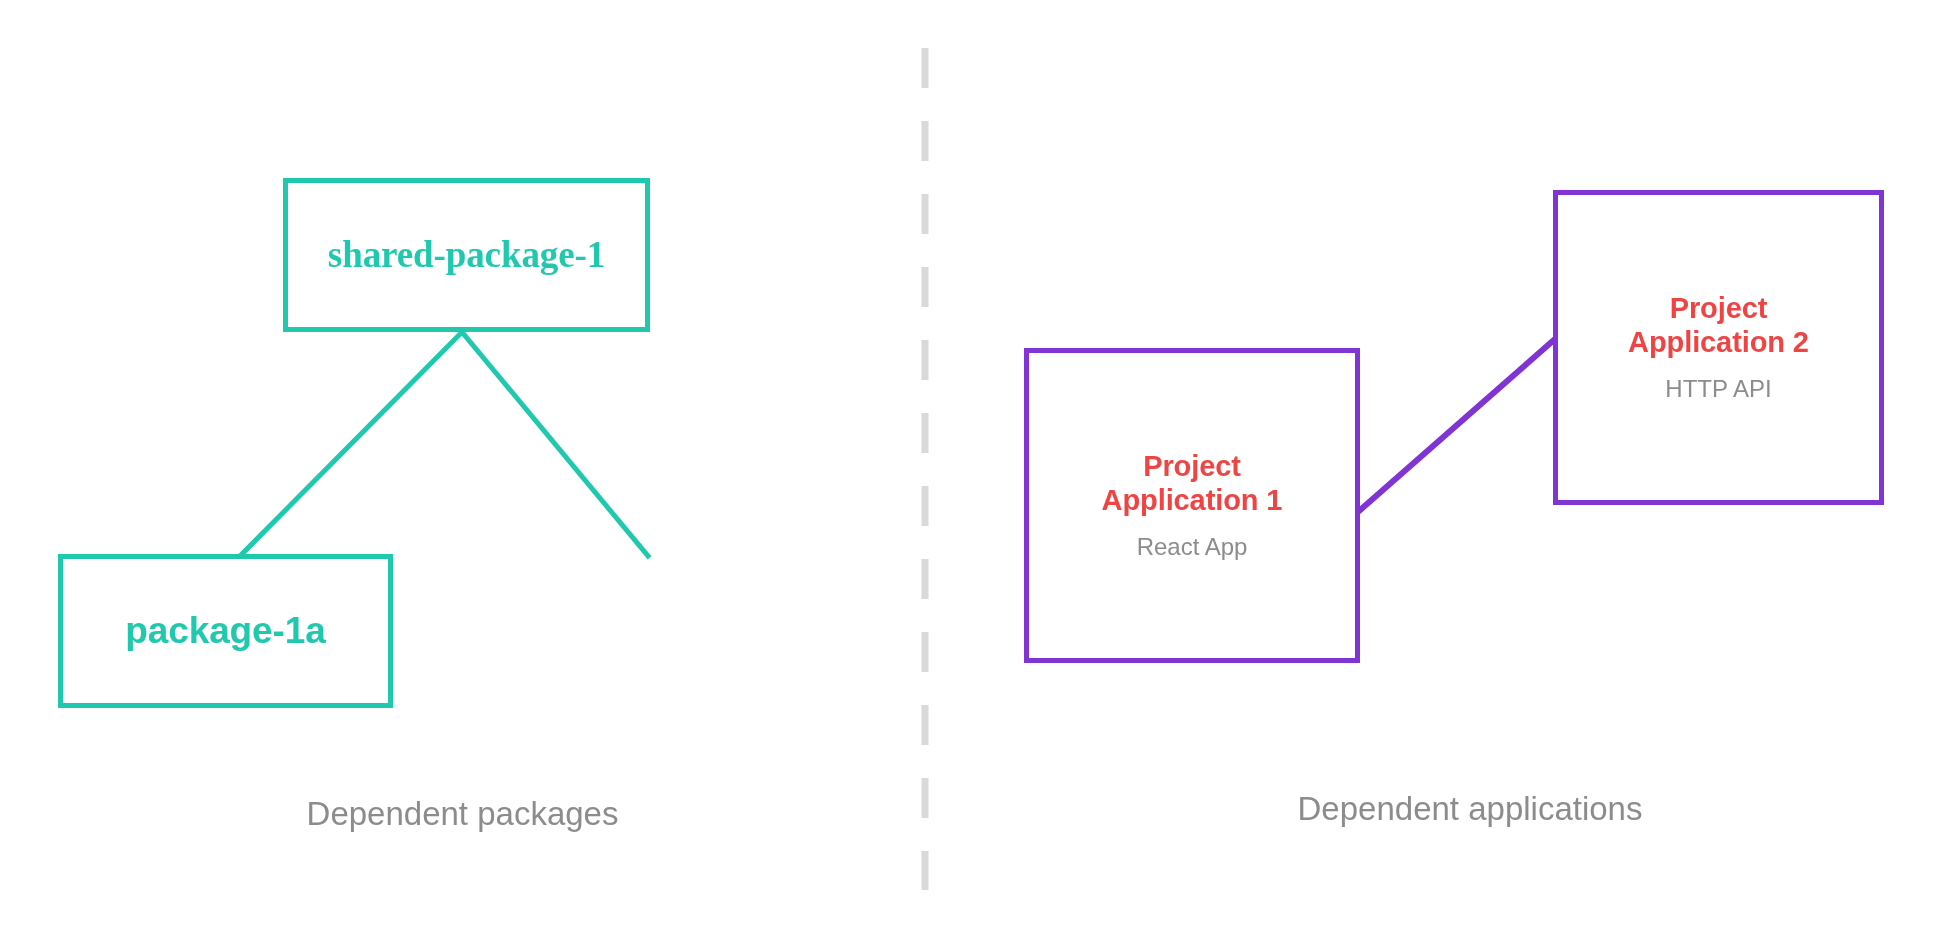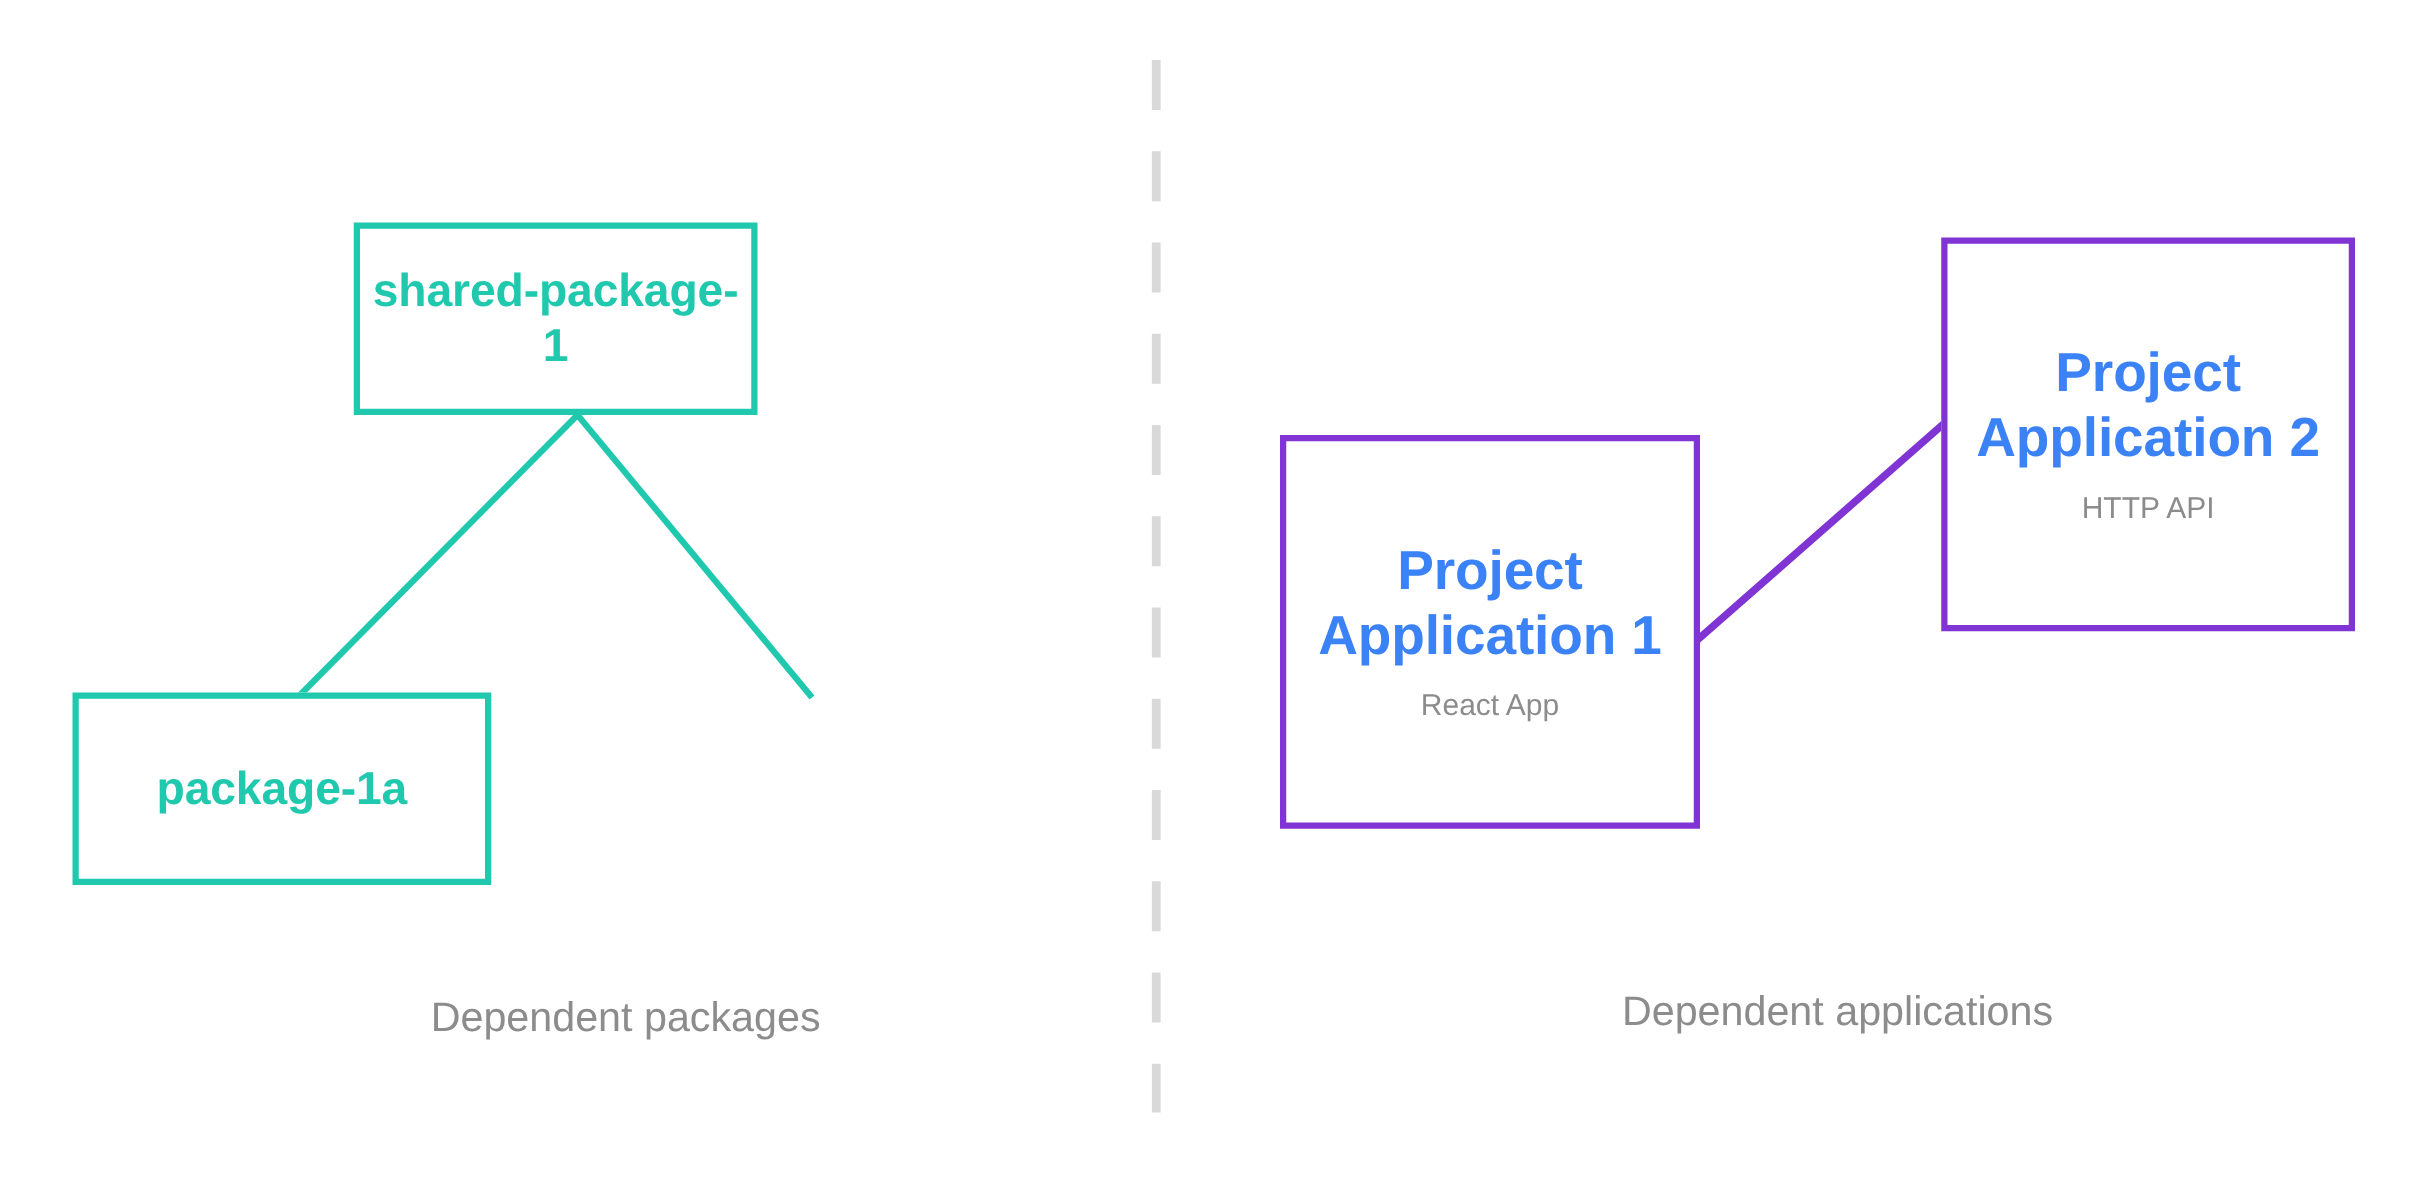--- a/index.html
+++ b/index.html
@@ -53,43 +53,44 @@
   .pkg {
     border: 5px solid #20C9AE;
   }
   .pkg .title {
     color: #20C9AE;
     font-size: 37px;
   }
   .pkg-root {
     left: 283px;
     top: 178px;
-    width: 323px;
+    width: 367px;
     height: 154px;
+    font-family: Liberation Serif, serif;
   }
   .pkg-a {
     left: 58px;
     top: 554px;
     width: 335px;
     height: 154px;
   }
   .pkg-b {
     left: 463px;
     top: 554px;
     width: 367px;
     height: 154px;
   }
 
   
   .app {
     border: 5px solid #8134D4;
   }
   .app .title {
-    color: #3b82f6;
-    font-size: 44px;
+    color: #ef4444;
+    font-size: 29px;
     margin-bottom: 16px;
   }
   .app .subtitle {
     color: #8C8C8C;
     font-size: 24px;
   }
   .app-1 {
     left: 1024px;
     top: 348px;
     width: 336px;
@@ -108,21 +109,20 @@
     color: #8C8C8C;
     font-size: 33px;
     font-weight: 400;
     text-align: center;
     white-space: nowrap;
   }
   .caption-left {
     left: 0;
     top: 795px;
     width: 925px;
-    padding-left: 38px;
   }
   .caption-right {
     left: 973px;
     top: 790px;
     width: 994px;
   }
 </style>
 </head>
 <body>
 

